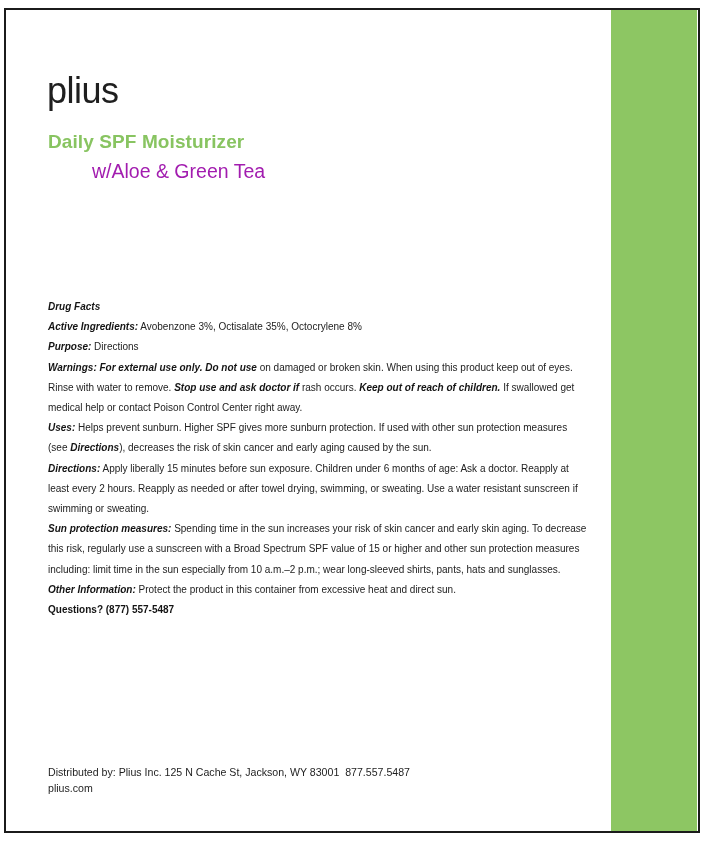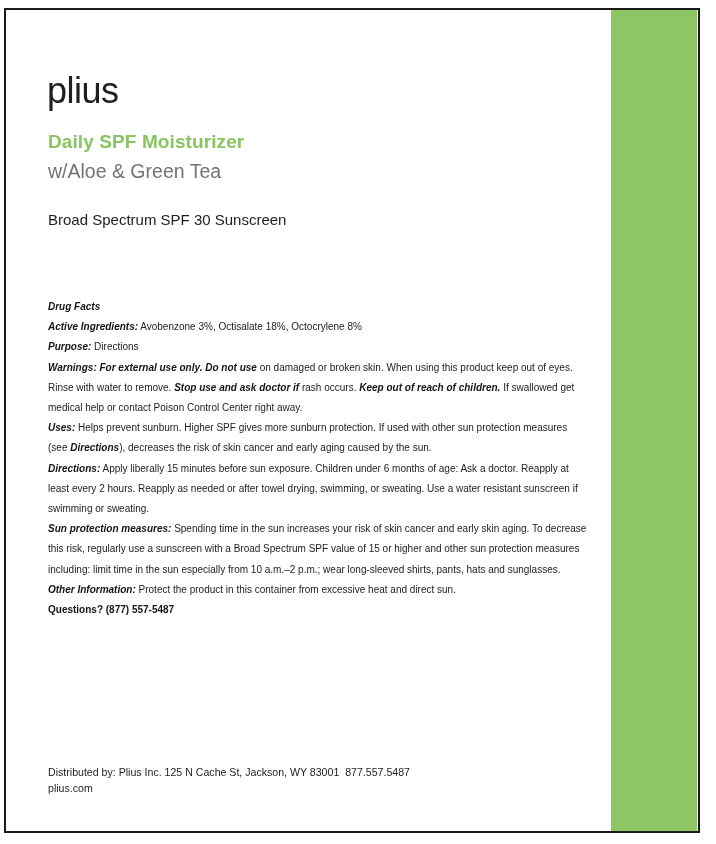--- a/index.html
+++ b/index.html
@@ -25,29 +25,28 @@
 </style>
 </head>
 <body>
 
 <div class="frame" style="border-color: rgb(27, 27, 27);"></div>
 <div class="green-panel" id="greenPanel" style="background: rgb(141, 198, 99);"></div>
 
 <div class="logo">plius</div>
 
 <div class="title" id="prodTitle" style="color: rgb(136, 196, 97);">Daily SPF Moisturizer</div>
-<div class="subtitle" id="prodSub" style="color: #737373;">w/Aloe &amp; Green Tea</div>
+<div class="subtitle" id="prodSub" style="color: #a21caf; margin-left: 44px;">w/Aloe &amp; Green Tea</div>
 
 <div class="spec">
-  <div>Broad Spectrum SPF 30 Sunscreen</div>
 </div>
 
 <div class="facts">
   <p><b>Drug Facts</b></p>
-  <p><b>Active Ingredients:</b><span> Avobenzone 3%, Octisalate 18%, Octocrylene 8%</span></p>
+  <p><b>Active Ingredients:</b><span> Avobenzone 3%, Octisalate 35%, Octocrylene 8%</span></p>
   <p><b>Purpose:</b><span> Directions</span></p>
   <p><b>Warnings: For external use only. Do not use</b><span> on damaged or broken skin. When using this product keep out of eyes. Rinse with water to remove. </span><b>Stop use and ask doctor if</b><span> rash occurs. </span><b>Keep out of reach of children.</b><span> If swallowed get medical help or contact Poison Control Center right away.</span></p>
   <p><b>Uses:</b><span> Helps prevent sunburn. Higher SPF gives more sunburn protection. If used with other sun protection measures (see </span><b>Directions</b><span>), decreases the risk of skin cancer and early aging caused by the sun.</span></p>
   <p><b>Directions:</b><span> Apply liberally 15 minutes before sun exposure. Children under 6 months of age: Ask a doctor. Reapply at least every 2 hours. Reapply as needed or after towel drying, swimming, or sweating. Use a water resistant sunscreen if swimming or sweating.</span></p>
   <p><b>Sun protection measures:</b><span> Spending time in the sun increases your risk of skin cancer and early skin aging. To decrease this risk, regularly use a sunscreen with a Broad Spectrum SPF value of 15 or higher and other sun protection measures including: limit time in the sun especially from 10 a.m.–2 p.m.; wear long-sleeved shirts, pants, hats and sunglasses.</span></p>
   <p><b>Other Information:</b><span> Protect the product in this container from excessive heat and direct sun.</span></p>
   <p><span class="q">Questions? (877) 557-5487</span></p>
 </div>
 
 <div class="footer">

